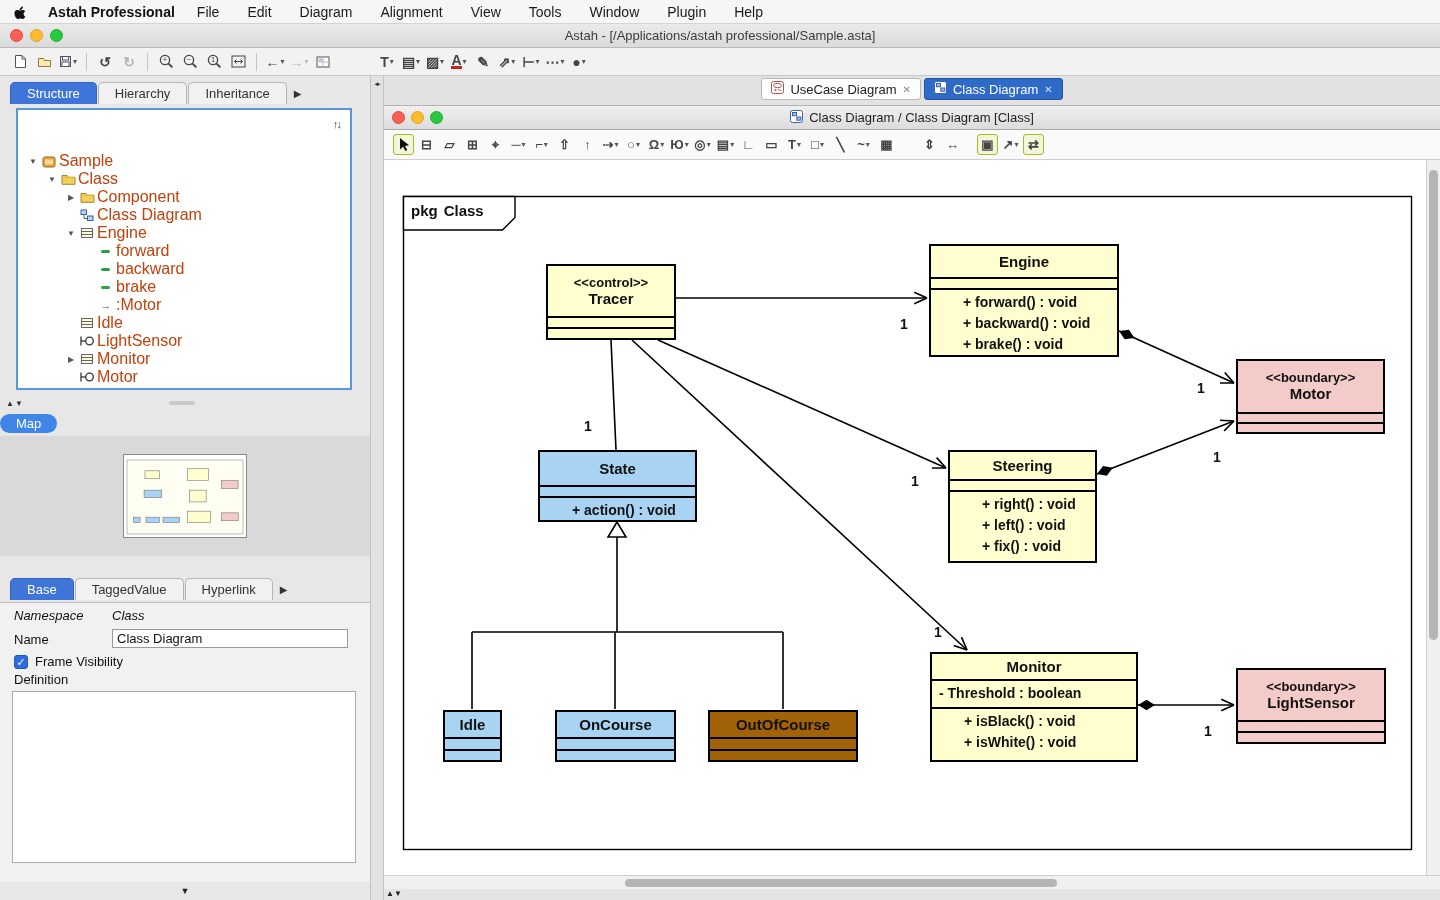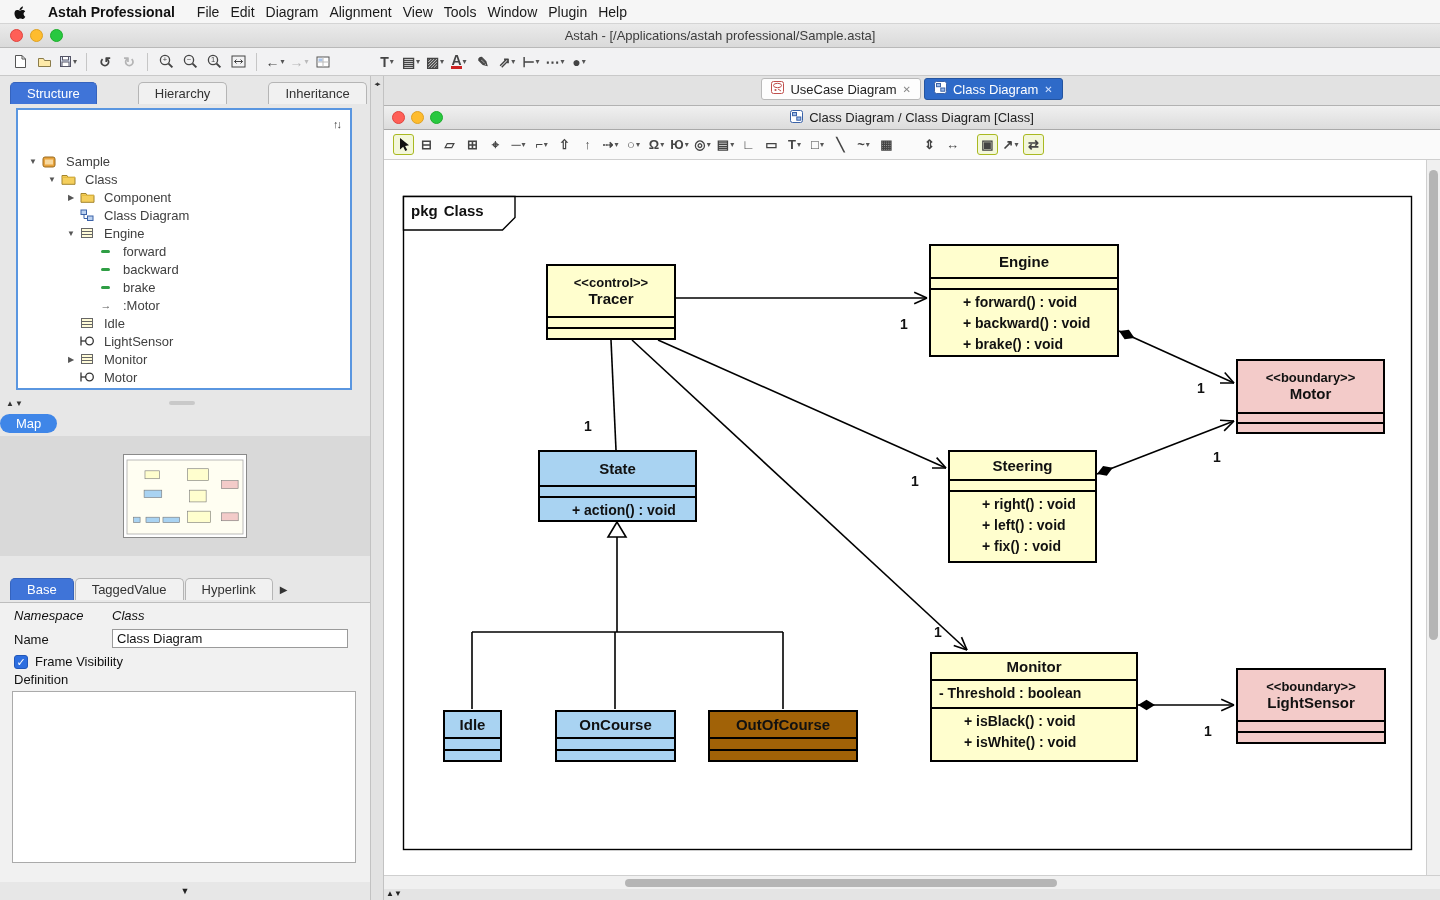--- a/index.html
+++ b/index.html
@@ -27,33 +27,33 @@
   .tb-btn,.dtb-btn{display:inline-flex;align-items:center;justify-content:center;height:22px;min-width:22px;
           margin:0 1px;border-radius:3px;color:#444;}
   .tb-btn .g,.dtb-btn .g{font-size:14px;line-height:1;font-weight:bold;color:#444;}
   .tb-dd{font-size:8px;margin-left:1px;color:#555;}
   .tb-dis{opacity:.35;}
   .tb-sep{width:1px;height:18px;background:#c6c6c6;margin:0 6px;}
   .tb-gap{height:1px;}
   .tb-accent .g{border-bottom:3px solid #cc2222;line-height:.9;}
   
   .sidebar{position:absolute;left:0;top:76px;width:370px;height:824px;background:#e7e7e7;}
-  .side-tabs{position:absolute;left:10px;top:6px;right:4px;height:22px;display:flex;align-items:flex-end;gap:40px;}
+  .side-tabs{position:absolute;left:10px;top:6px;right:4px;height:22px;display:flex;align-items:flex-end;}
   .stab{height:22px;padding:0 16px;font-size:13px;display:flex;align-items:center;background:#f1f1f1;
         border:1px solid #b5b5b5;border-bottom:none;border-radius:5px 5px 0 0;margin-right:1px;color:#333;}
   .stab-act{background:#3f74d8;border-color:#3563bd;color:#fff;}
   .stab-more{font-size:10px;color:#333;margin-left:6px;align-self:center;}
   .tree-panel{position:absolute;left:16px;top:32px;width:336px;height:282px;background:#fff;
               border:2px solid #5a96e0;overflow:hidden;}
   .sort-btn{position:absolute;right:10px;top:8px;font-size:11px;color:#444;letter-spacing:-2px;}
   .tree{padding-top:42px;}
   .tree-row{display:flex;align-items:center;height:18px;}
   .tree-exp{width:14px;font-size:8px;color:#555;text-align:center;flex:none;}
   .tree-ico{width:18px;display:flex;justify-content:center;align-items:center;flex:none;}
-  .tree-lbl{font-size:13px;color:#404040;margin-left:8px;white-space:nowrap;}
+  .tree-lbl{font-size:16px;color:#c2410c;margin-left:1px;white-space:nowrap;}
   .splitrow{position:absolute;left:0;top:318px;width:370px;height:18px;display:flex;align-items:center;}
   .splitarrows{font-size:8px;color:#333;margin-left:6px;letter-spacing:1px;}
   .splitdot{margin:0 auto;width:26px;height:4px;border-radius:2px;background:#c9c9c9;}
   .maprow{position:absolute;left:0;top:338px;width:370px;height:22px;display:flex;}
   .map-btn{background:#3f86e8;color:#fff;border-radius:10px;padding:2px 16px;font-size:13px;height:19px;
            display:flex;align-items:center;}
   .map-view{position:absolute;left:0;top:360px;width:370px;height:120px;background:#d9d9d9;
             display:flex;align-items:center;justify-content:center;}
   .map-thumb{background:#fff;border:1px solid #8a8a8a;width:124px;height:84px;}
   .prop-tabs{position:absolute;left:10px;top:502px;right:4px;height:22px;display:flex;align-items:flex-end;}
@@ -120,21 +120,21 @@
 
 <div class="screen">
 
   <div class="menubar">
     <span class="apple">
       <svg width="12" height="14" viewBox="0 0 12 14">
           <path d="M6.4,3.1C7,2.2 8,1.6 8.9,1.6 9,2.5 8.6,3.4 8,4 7.4,4.7 6.4,5.2 5.5,5.1 5.4,4.3 5.9,3.6 6.4,3.1Z M8.7,5C9.8,5 10.7,5.6 11.2,6.4 10.2,7 9.6,7.9 9.6,9 9.6,10.2 10.3,11.2 11.3,11.7 10.8,12.9 9.9,14 8.8,14 7.9,14 7.6,13.4 6.4,13.4 5.2,13.4 4.8,14 3.9,14 2.8,14 1.8,12.7 1.2,11.5 0.3,9.6 0.2,7.3 1.1,6 1.7,5.1 2.7,4.9 3.5,4.9 4.4,4.9 5,5.5 5.9,5.5 6.7,5.5 7.4,5 8.7,5Z" fill="#111"></path>
         </svg>
     </span>
     <span class="appname">Astah Professional</span>
-    <span style="display:flex;gap:11px;">
+    <span style="display:flex;gap:28px;">
         <span class="menu-item">File</span>
         <span class="menu-item">Edit</span>
         <span class="menu-item">Diagram</span>
         <span class="menu-item">Alignment</span>
         <span class="menu-item">View</span>
         <span class="menu-item">Tools</span>
         <span class="menu-item">Window</span>
         <span class="menu-item">Plugin</span>
         <span class="menu-item">Help</span>
       </span>

